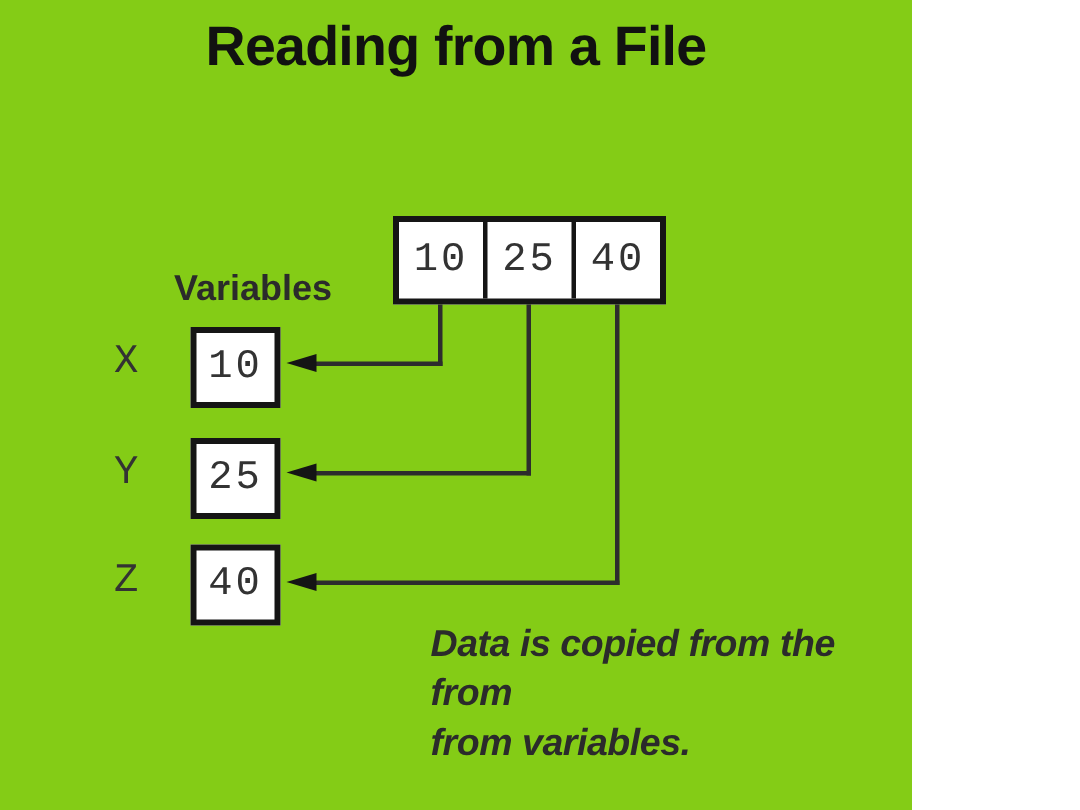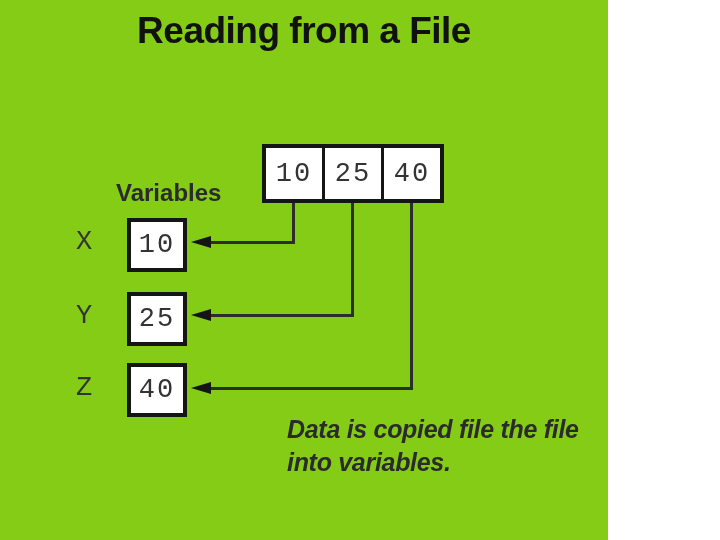--- a/index.html
+++ b/index.html
@@ -166,17 +166,17 @@
 
   <div class="vline v2"></div>
   <div class="hline h2"></div>
   <div class="arrow-head a2"></div>
 
   <div class="vline v3"></div>
   <div class="hline h3"></div>
   <div class="arrow-head a3"></div>
 
   <div class="caption">
-    <div>Data is copied file the file</div>
-    <div>into variables.</div>
+    <div>Data is copied from the from</div>
+    <div>from variables.</div>
   </div>
 
 </div>
 
 </body></html>

